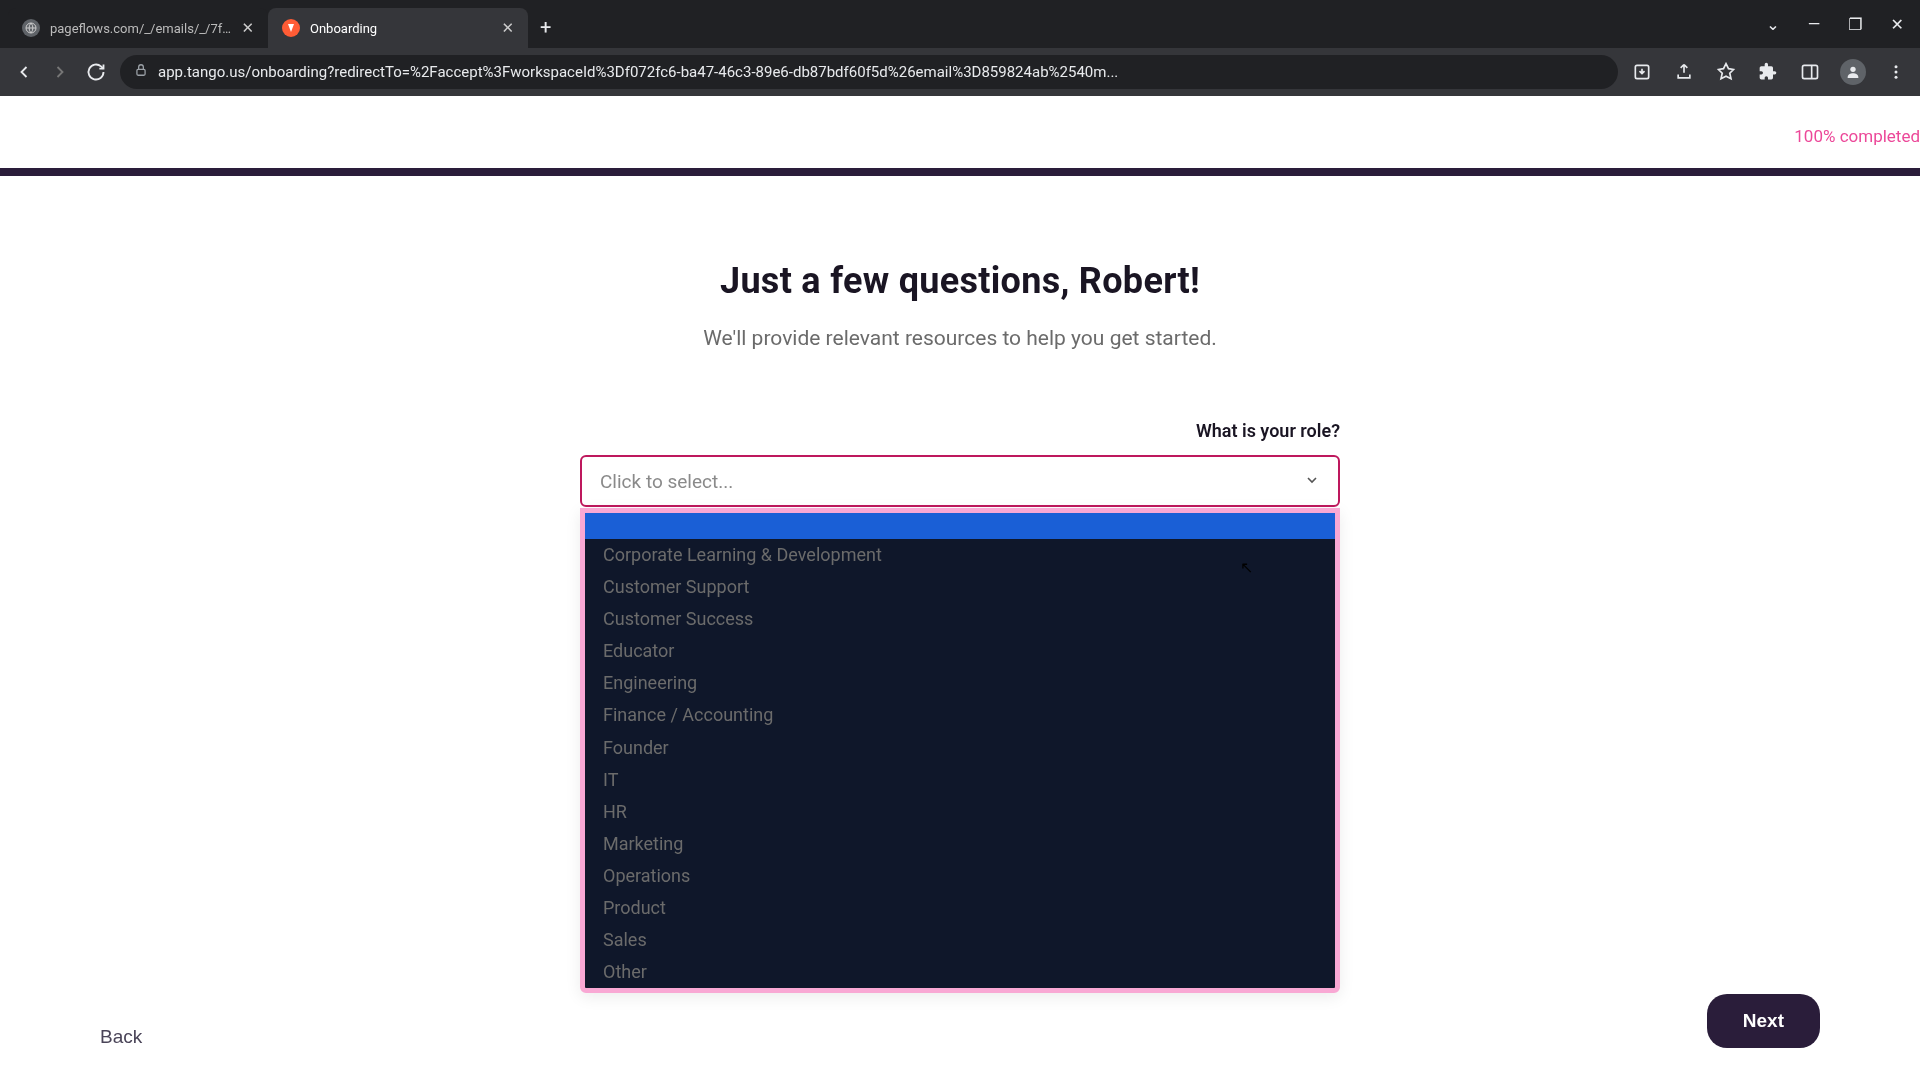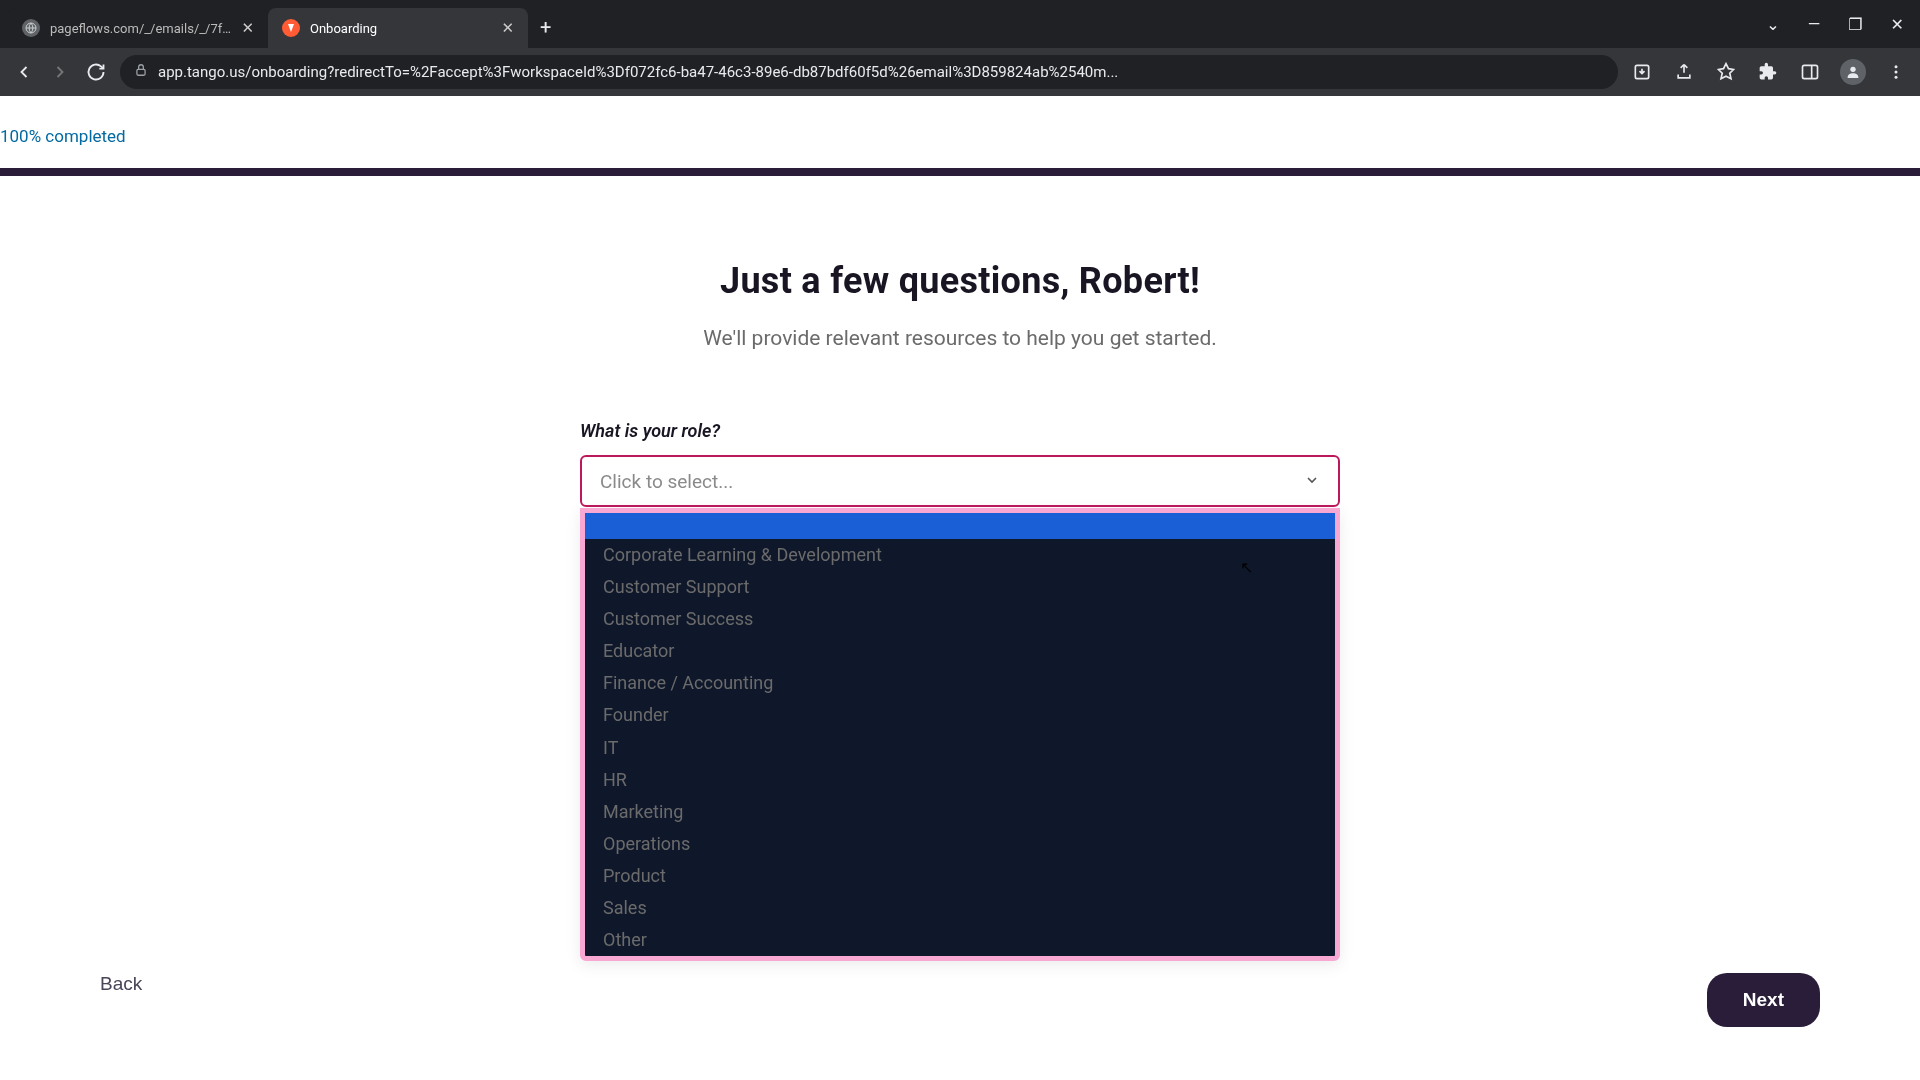--- a/index.html
+++ b/index.html
@@ -82,22 +82,22 @@
   .avatar-circle {
     width: 26px; height: 26px; border-radius: 50%;
     background: #5f6368; display: flex; align-items: center; justify-content: center;
   }
   .page {
     position: relative;
     height: calc(1080px - 96px);
     overflow: hidden;
   }
   .progress-label {
-    text-align: left;
-    color: #0369a1;
+    text-align: right;
+    color: #ec4899;
     font-size: 17px;
     padding: 30px 0 22px;
   }
   .progress-bar {
     height: 8px;
     background: #2a1d3a;
     width: 100%;
   }
   .content {
     width: 760px;
@@ -111,26 +111,25 @@
     color: #1a1523;
     letter-spacing: 0.3px;
     margin-bottom: 24px;
   }
   .subheading {
     font-size: 21px;
     color: #6b6b6b;
     margin-bottom: 70px;
   }
   .field-label {
-    text-align: left;
+    text-align: right;
     font-size: 18px;
     font-weight: 600;
     color: #1a1523;
     margin-bottom: 14px;
-    font-style: italic;
   }
   .select-wrap { position: relative; text-align: left; }
   .select-box {
     width: 100%;
     border: 2px solid #be185d;
     border-radius: 6px;
     height: 52px;
     display: flex;
     align-items: center;
     padding: 0 18px;
@@ -160,26 +159,26 @@
     color: #6b6b6b;
     line-height: 1.45;
   }
   .dropdown-option.highlighted {
     background: #1a5fd6;
     color: #fff;
     height: 26px;
   }
   .footer-nav {
     position: absolute;
-    bottom: 53px;
+    bottom: 32px;
     left: 0; right: 0;
     padding: 0 100px;
     display: flex;
     justify-content: space-between;
-    align-items: flex-start;
+    align-items: flex-end;
   }
   .back-link {
     font-size: 19px;
     color: #4a4458;
     background: none; border: none;
   }
   .next-btn {
     background: #2a1d3a;
     color: #fff;
     border: none;
@@ -316,20 +315,21 @@
               <path d="M6 9l6 6 6-6"></path>
             </svg>
         </span>
       </div>
       <div class="dropdown" id="role-dropdown">
           <div class="dropdown-option highlighted"></div>
           <div class="dropdown-option">Corporate Learning &amp; Development</div>
           <div class="dropdown-option">Customer Support</div>
           <div class="dropdown-option">Customer Success</div>
           <div class="dropdown-option">Educator</div>
+          <div class="dropdown-option">Engineering</div>
           <div class="dropdown-option">Finance / Accounting</div>
           <div class="dropdown-option">Founder</div>
           <div class="dropdown-option">IT</div>
           <div class="dropdown-option">HR</div>
           <div class="dropdown-option">Marketing</div>
           <div class="dropdown-option">Operations</div>
           <div class="dropdown-option">Product</div>
           <div class="dropdown-option">Sales</div>
           <div class="dropdown-option">Other</div>
         </div>

